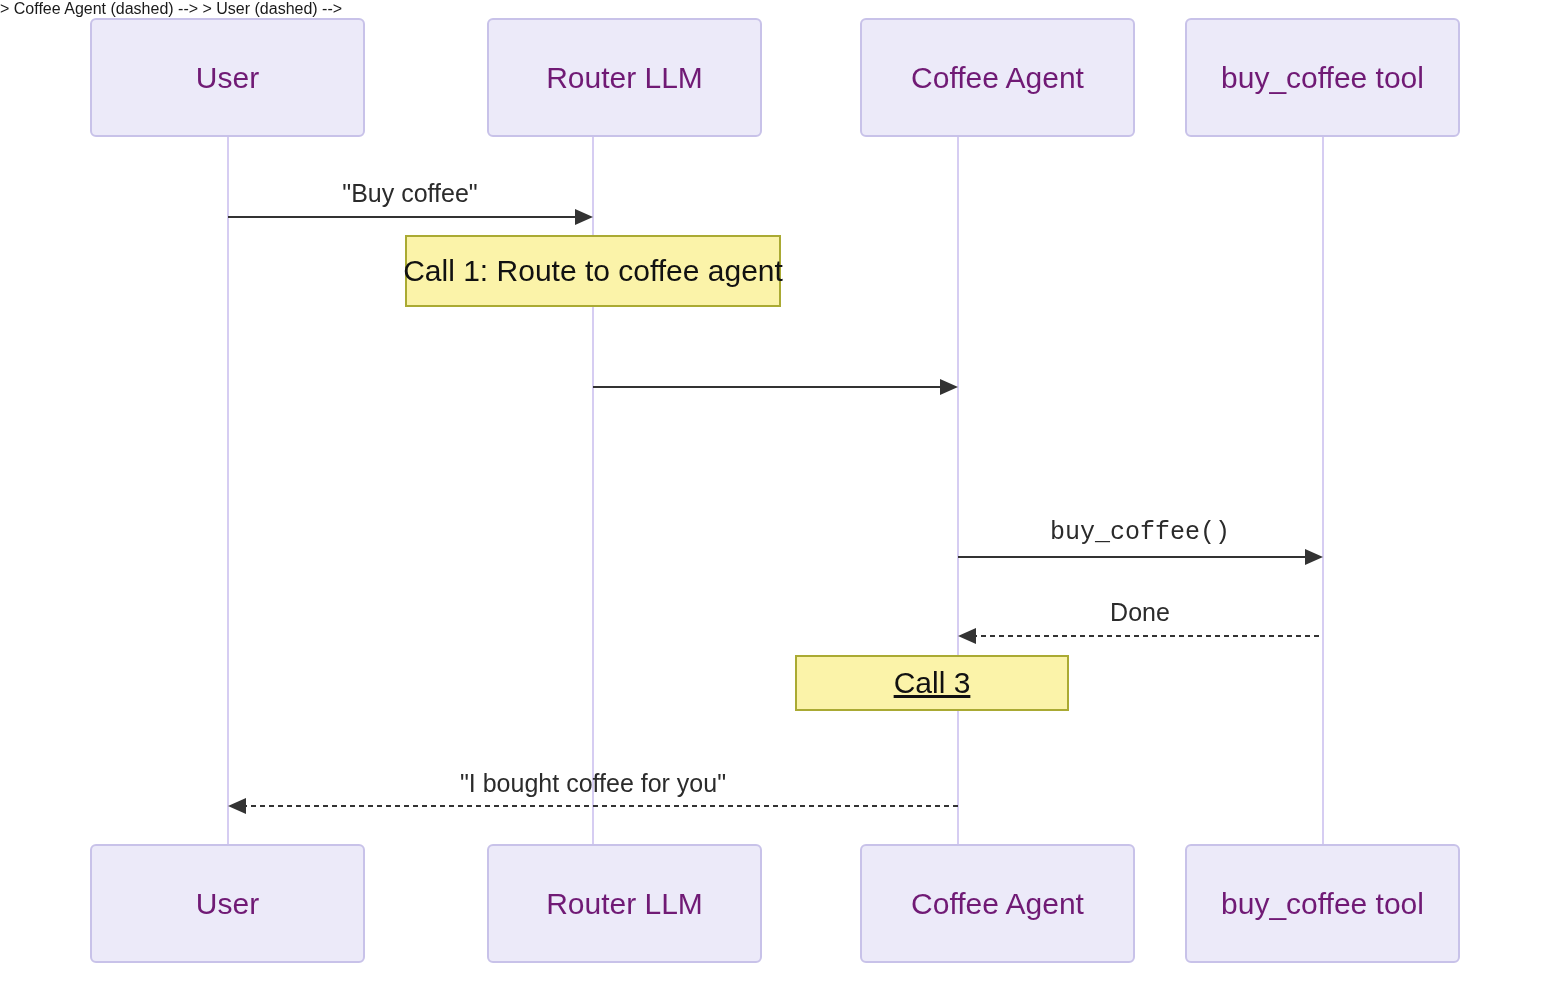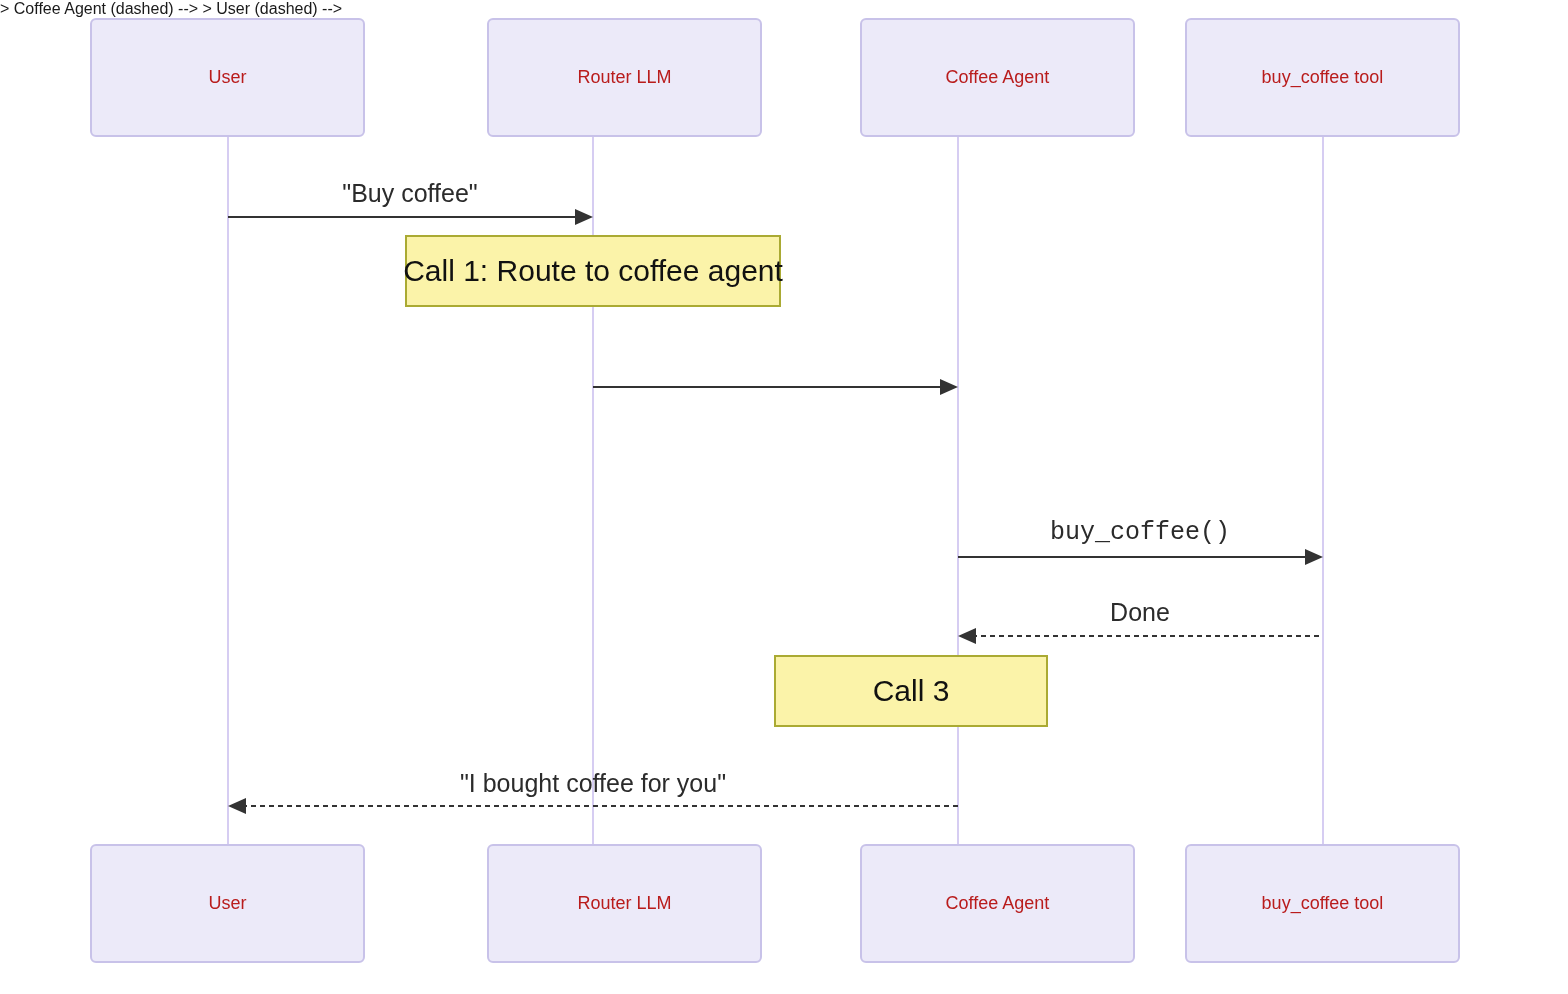--- a/index.html
+++ b/index.html
@@ -30,22 +30,22 @@
     position: absolute;
     width: 275px;
     height: 119px;
     background: #eceaf9;
     border: 2px solid #c8c2e9;
     border-radius: 6px;
     box-sizing: border-box;
     display: flex;
     align-items: center;
     justify-content: center;
-    font-size: 18px;
-    color: #b91c1c;
+    font-size: 30px;
+    color: #701a75;
   }
   .row-top    { top: 18px; }
   .row-bottom { top: 844px; }
   .col-user   { left: 90px; }
   .col-router { left: 455px; margin-left: 32px; }
   .col-agent  { left: 860px; }
   .col-tool   { left: 1185px; }
 
   
   .msg-line-solid {
@@ -134,21 +134,21 @@
   <div class="msg-label" style="left:890px; top:517px;font-family:Liberation Mono, monospace;">buy_coffee()</div>
   <div class="msg-line-solid" style="left:958px; top:556px; width:352px;"></div>
   <div class="arrow-right" style="left:1305px; top:549px;"></div>
 
   &gt; Coffee Agent (dashed) --&gt;
   <div class="msg-label" style="left:890px; top:596px;">Done</div>
   <div class="msg-line-dashed" style="left:972px; top:635px; width:351px;"></div>
   <div class="arrow-left" style="left:958px; top:628px;"></div>
 
   
-  <div class="note" style="left:774px; top:655px; width:274px; height:72px;">Call 3</div>
+  <div class="note" style="left:795px; top:655px; width:274px; height:56px;text-decoration:underline;">Call 3</div>
 
   &gt; User (dashed) --&gt;
   <div class="msg-label" style="left:343px; top:767px;">"I bought coffee for you"</div>
   <div class="msg-line-dashed" style="left:242px; top:805px; width:716px;"></div>
   <div class="arrow-left" style="left:228px; top:798px;"></div>
 
   
   <div class="actor row-bottom col-user">User</div>
   <div class="actor row-bottom col-router">Router LLM</div>
   <div class="actor row-bottom col-agent">Coffee Agent</div>

